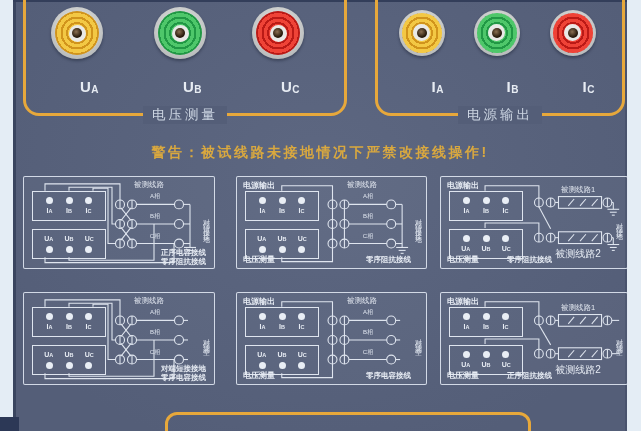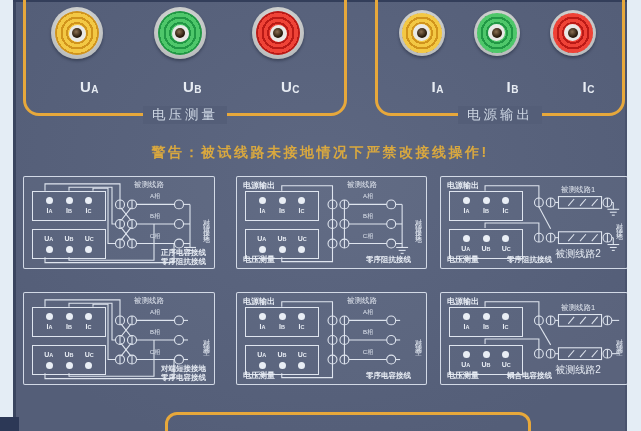--- a/index.html
+++ b/index.html
@@ -576,18 +576,18 @@
           <span class="tl"><span>U</span><span class="sub">B</span></span>
           <span class="tl"><span>U</span><span class="sub">C</span></span>
         </div>
     </div>
     <div class="dlbl lbl-bl">电压测量</div>
     <div class="dlbl lbl-l1" style="top:10px;">被测线路1</div>
     <div class="dlbl lbl-l2">被测线路2</div>
     <div class="vwrap">
         <div class="vtext">对端悬空</div>
       </div>
-    <div class="cap cap-m">耦合电容接线</div>
+    <div class="cap cap-m">正序阻抗接线</div>
   </div>
 
   <div class="bottom-box"></div>
 
 </div>
 
 </body></html>

